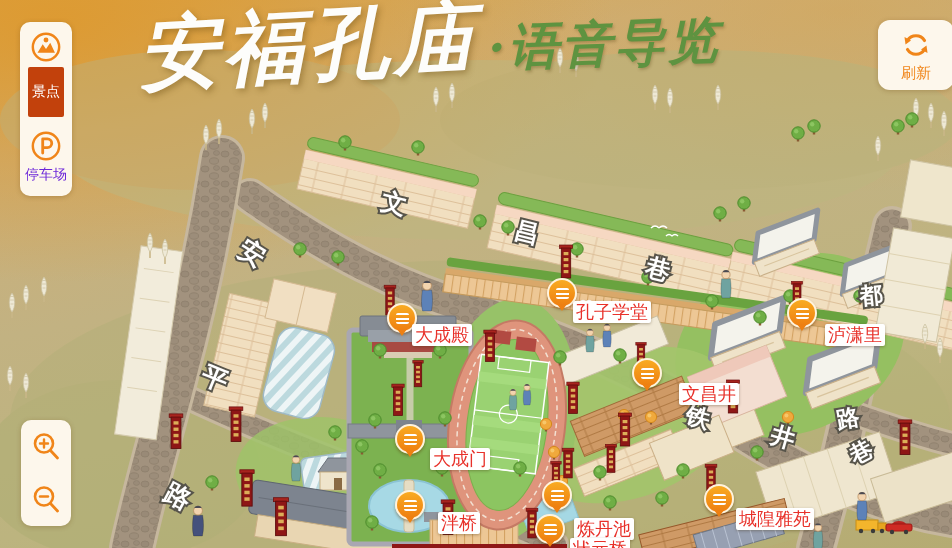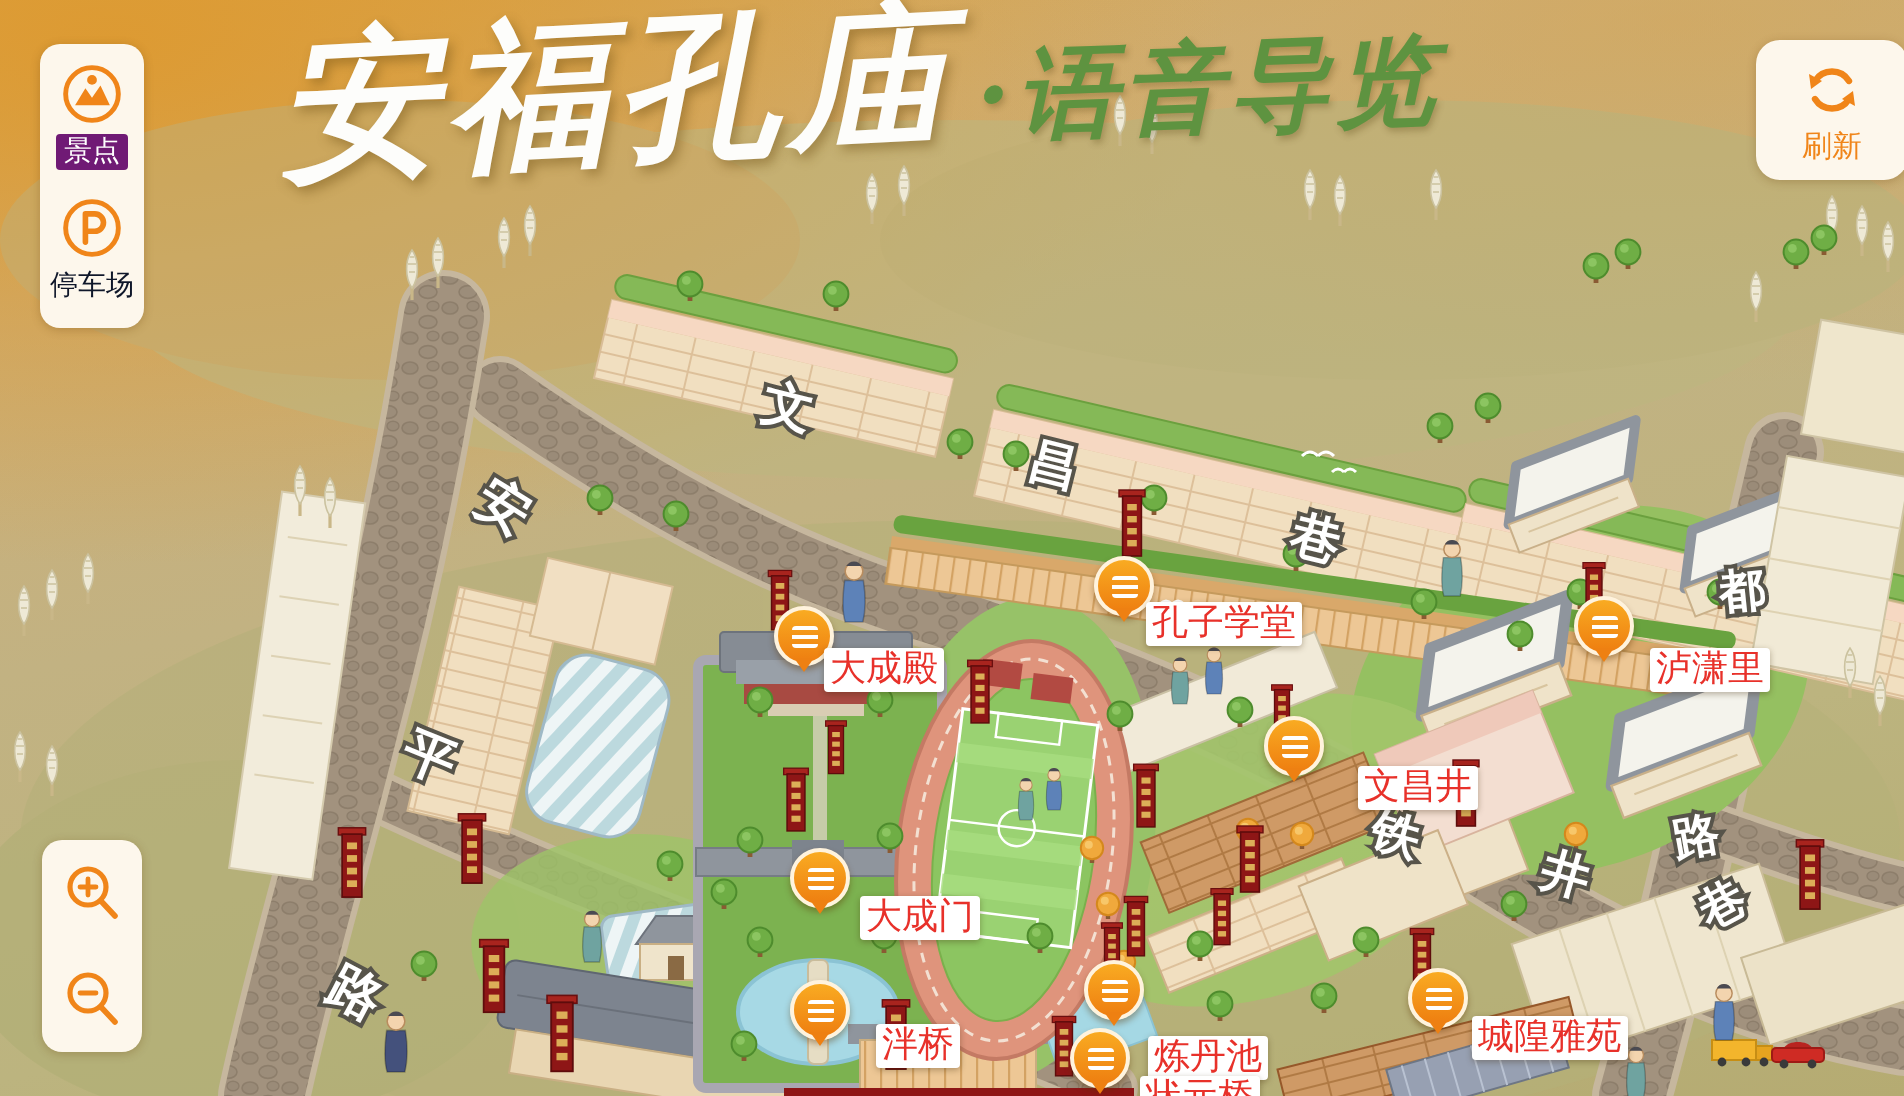--- a/index.html
+++ b/index.html
@@ -13,22 +13,22 @@
   .title{position:absolute;left:138px;top:-6px;display:flex;align-items:flex-start;pointer-events:none;}
   .title-main{font-family:"DejaVu Serif","Liberation Serif",serif;font-style:italic;font-weight:bold;
     font-size:80px;line-height:102px;color:#fdfdfb;letter-spacing:5px;transform:rotate(-3deg);
     text-shadow:2px 3px 6px rgba(110,80,20,.45);}
   .title-sub{font-family:"DejaVu Serif","Liberation Serif",serif;font-style:italic;font-weight:bold;
     font-size:50px;line-height:100px;color:#5e9340;letter-spacing:3px;margin-left:10px;transform:rotate(-2deg);
     text-shadow:1px 2px 3px rgba(90,70,20,.3);}
   .panel{position:absolute;background:#fdf7ec;border-radius:10px;box-shadow:0 1px 5px rgba(110,70,15,.3);}
   .side-panel{left:20px;top:22px;width:52px;padding:9px 0 12px;display:flex;flex-direction:column;align-items:center;gap:13px;}
   .side-item{display:flex;flex-direction:column;align-items:center;gap:4px;cursor:pointer;}
-  .side-item .lbl{font-size:14px;color:#0f172a;white-space:nowrap;}
-  .side-item .lbl.active{background:#701a75;color:#fff;padding:0 4px;border-radius:2px;}
+  .side-item .lbl{font-size:14px;color:#6d28d9;white-space:nowrap;}
+  .side-item .lbl.active{background:#c2410c;color:#fff;padding:16px 4px;border-radius:2px;}
   .ctl-btn{position:absolute;left:878px;width:76px;height:70px;background:#fdf7ec;border-radius:12px;
     box-shadow:0 1px 5px rgba(110,70,15,.3);display:flex;flex-direction:column;align-items:center;justify-content:center;gap:2px;cursor:pointer;}
   .ctl-btn .lbl{font-size:15px;color:#f08519;}
   .zoom-panel{left:21px;top:420px;width:50px;height:106px;display:flex;flex-direction:column;align-items:center;justify-content:space-around;}
   .zoom-btn{width:34px;height:40px;display:flex;align-items:center;justify-content:center;cursor:pointer;}
   .marker{position:absolute;width:26px;height:26px;border-radius:50%;
     background:linear-gradient(180deg,#f9ab22,#ee7e10);border:2px solid #fff3dd;
     box-shadow:0 2px 3px rgba(90,50,0,.4);display:flex;align-items:center;justify-content:center;cursor:pointer;z-index:6;}
   .marker::after{content:"";position:absolute;left:50%;top:24px;transform:translateX(-50%);
     border:5px solid transparent;border-top:7px solid #ee8012;}

